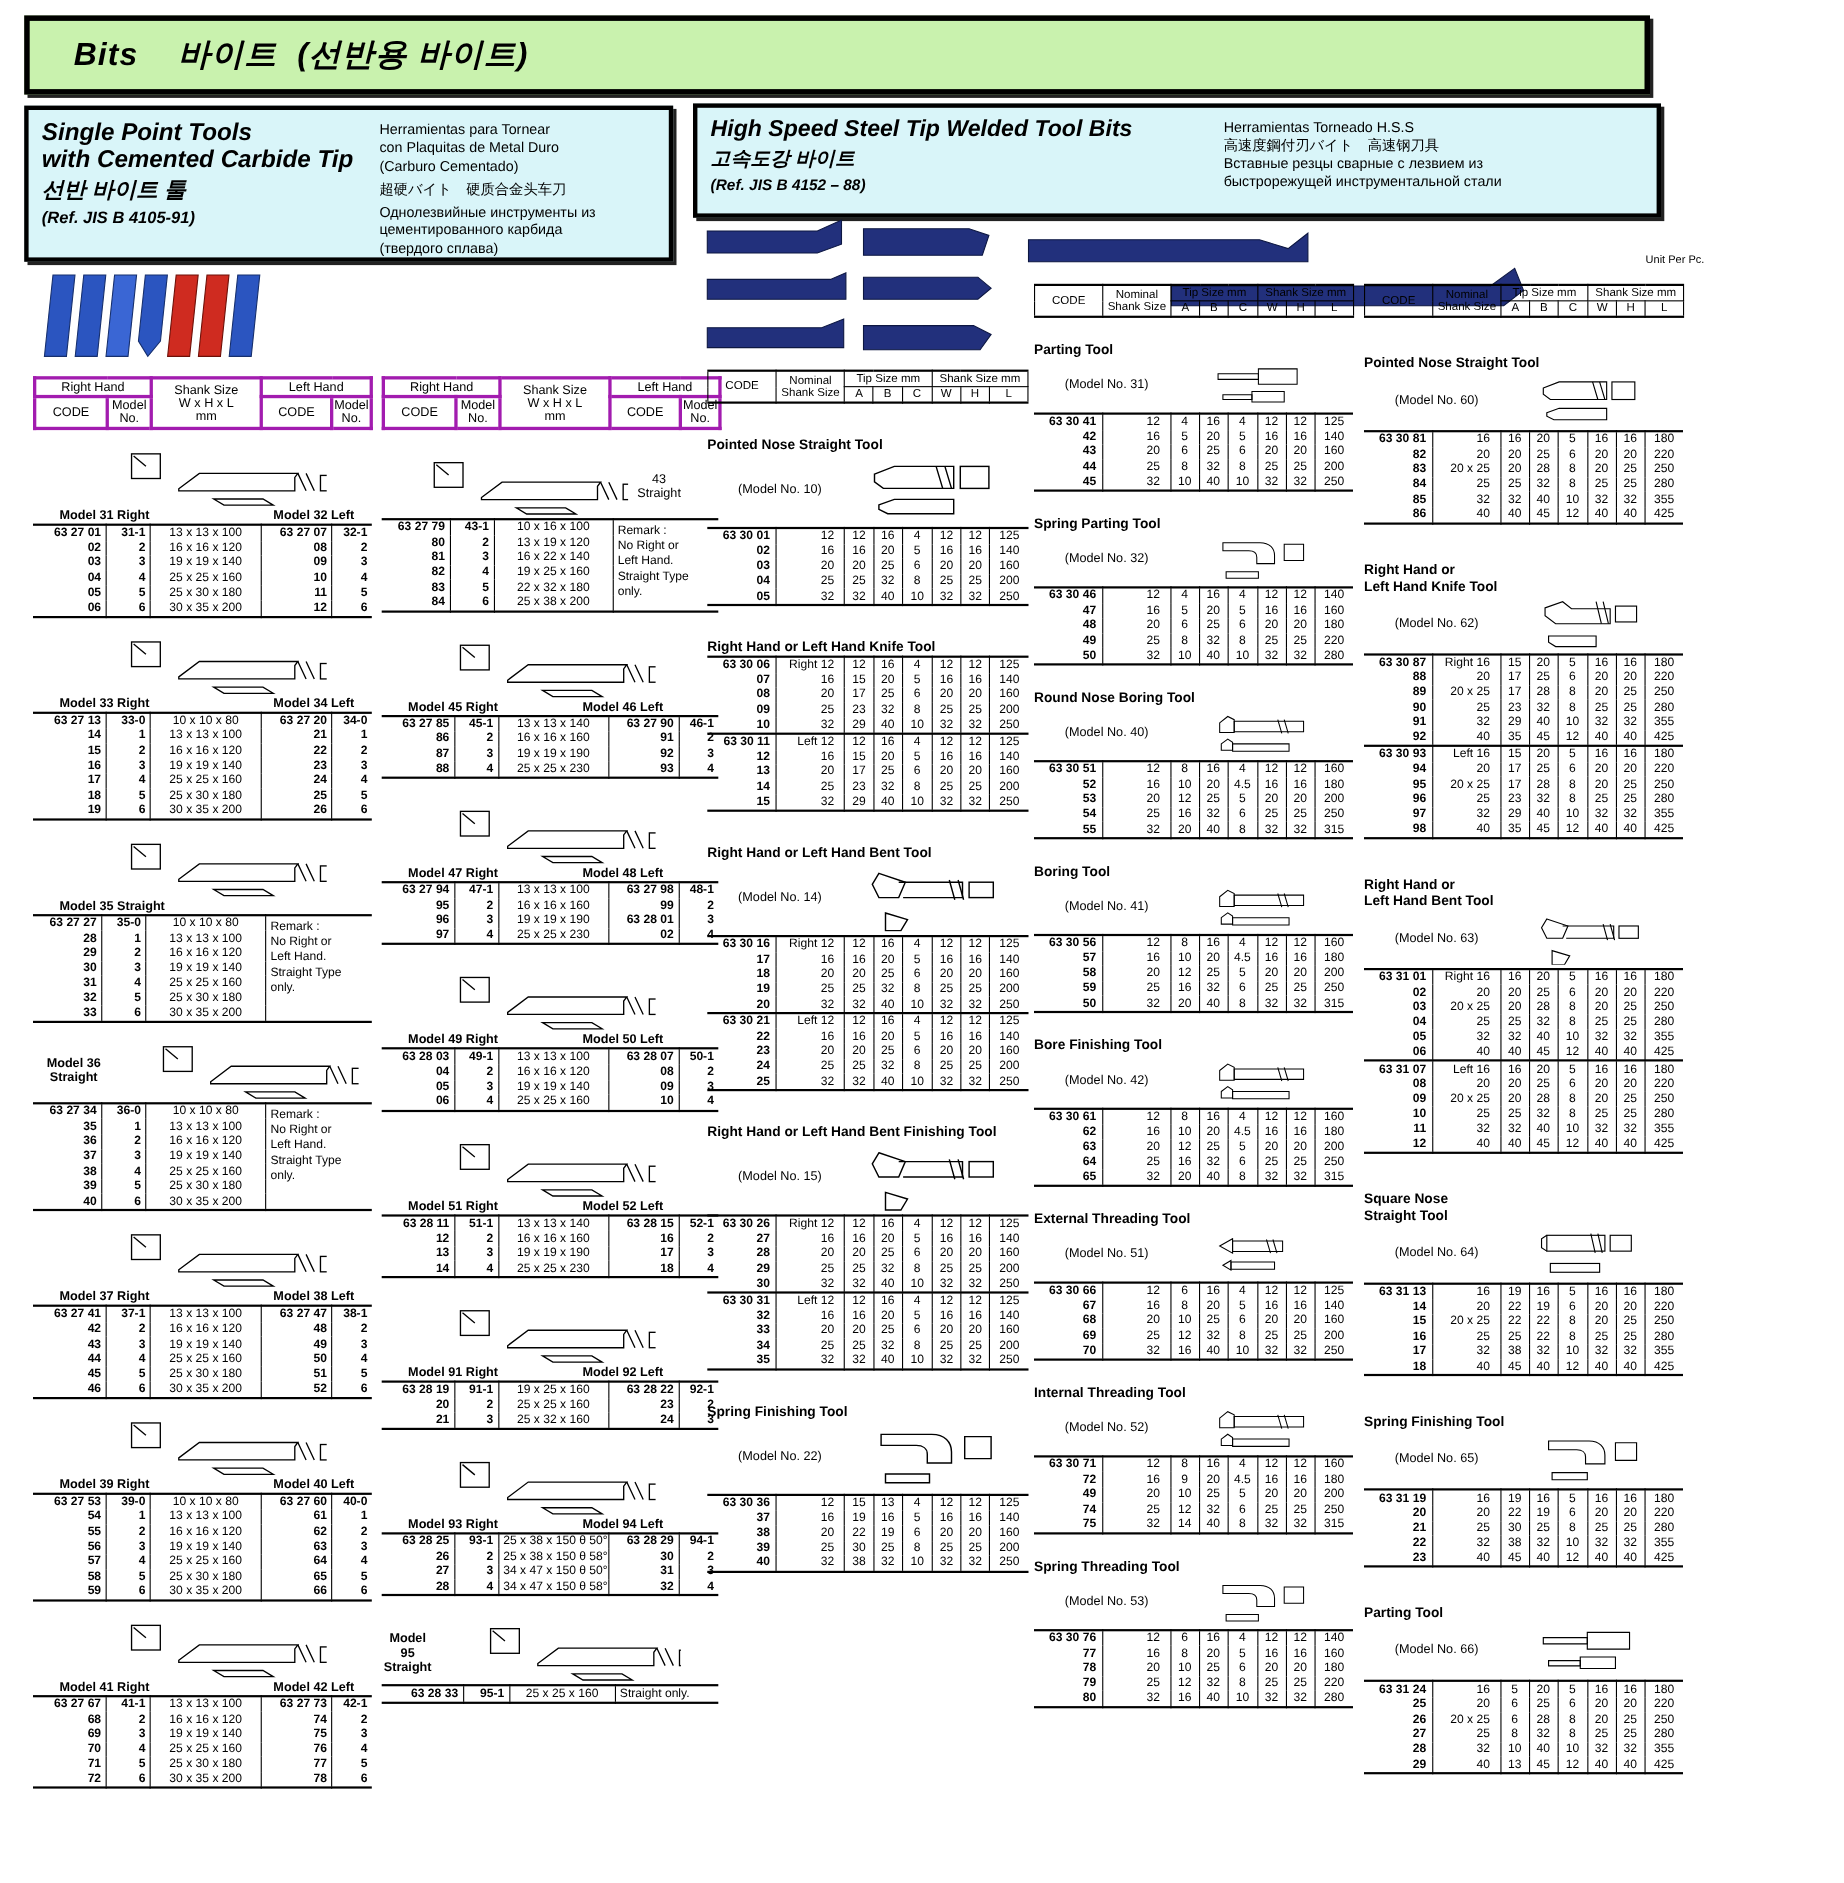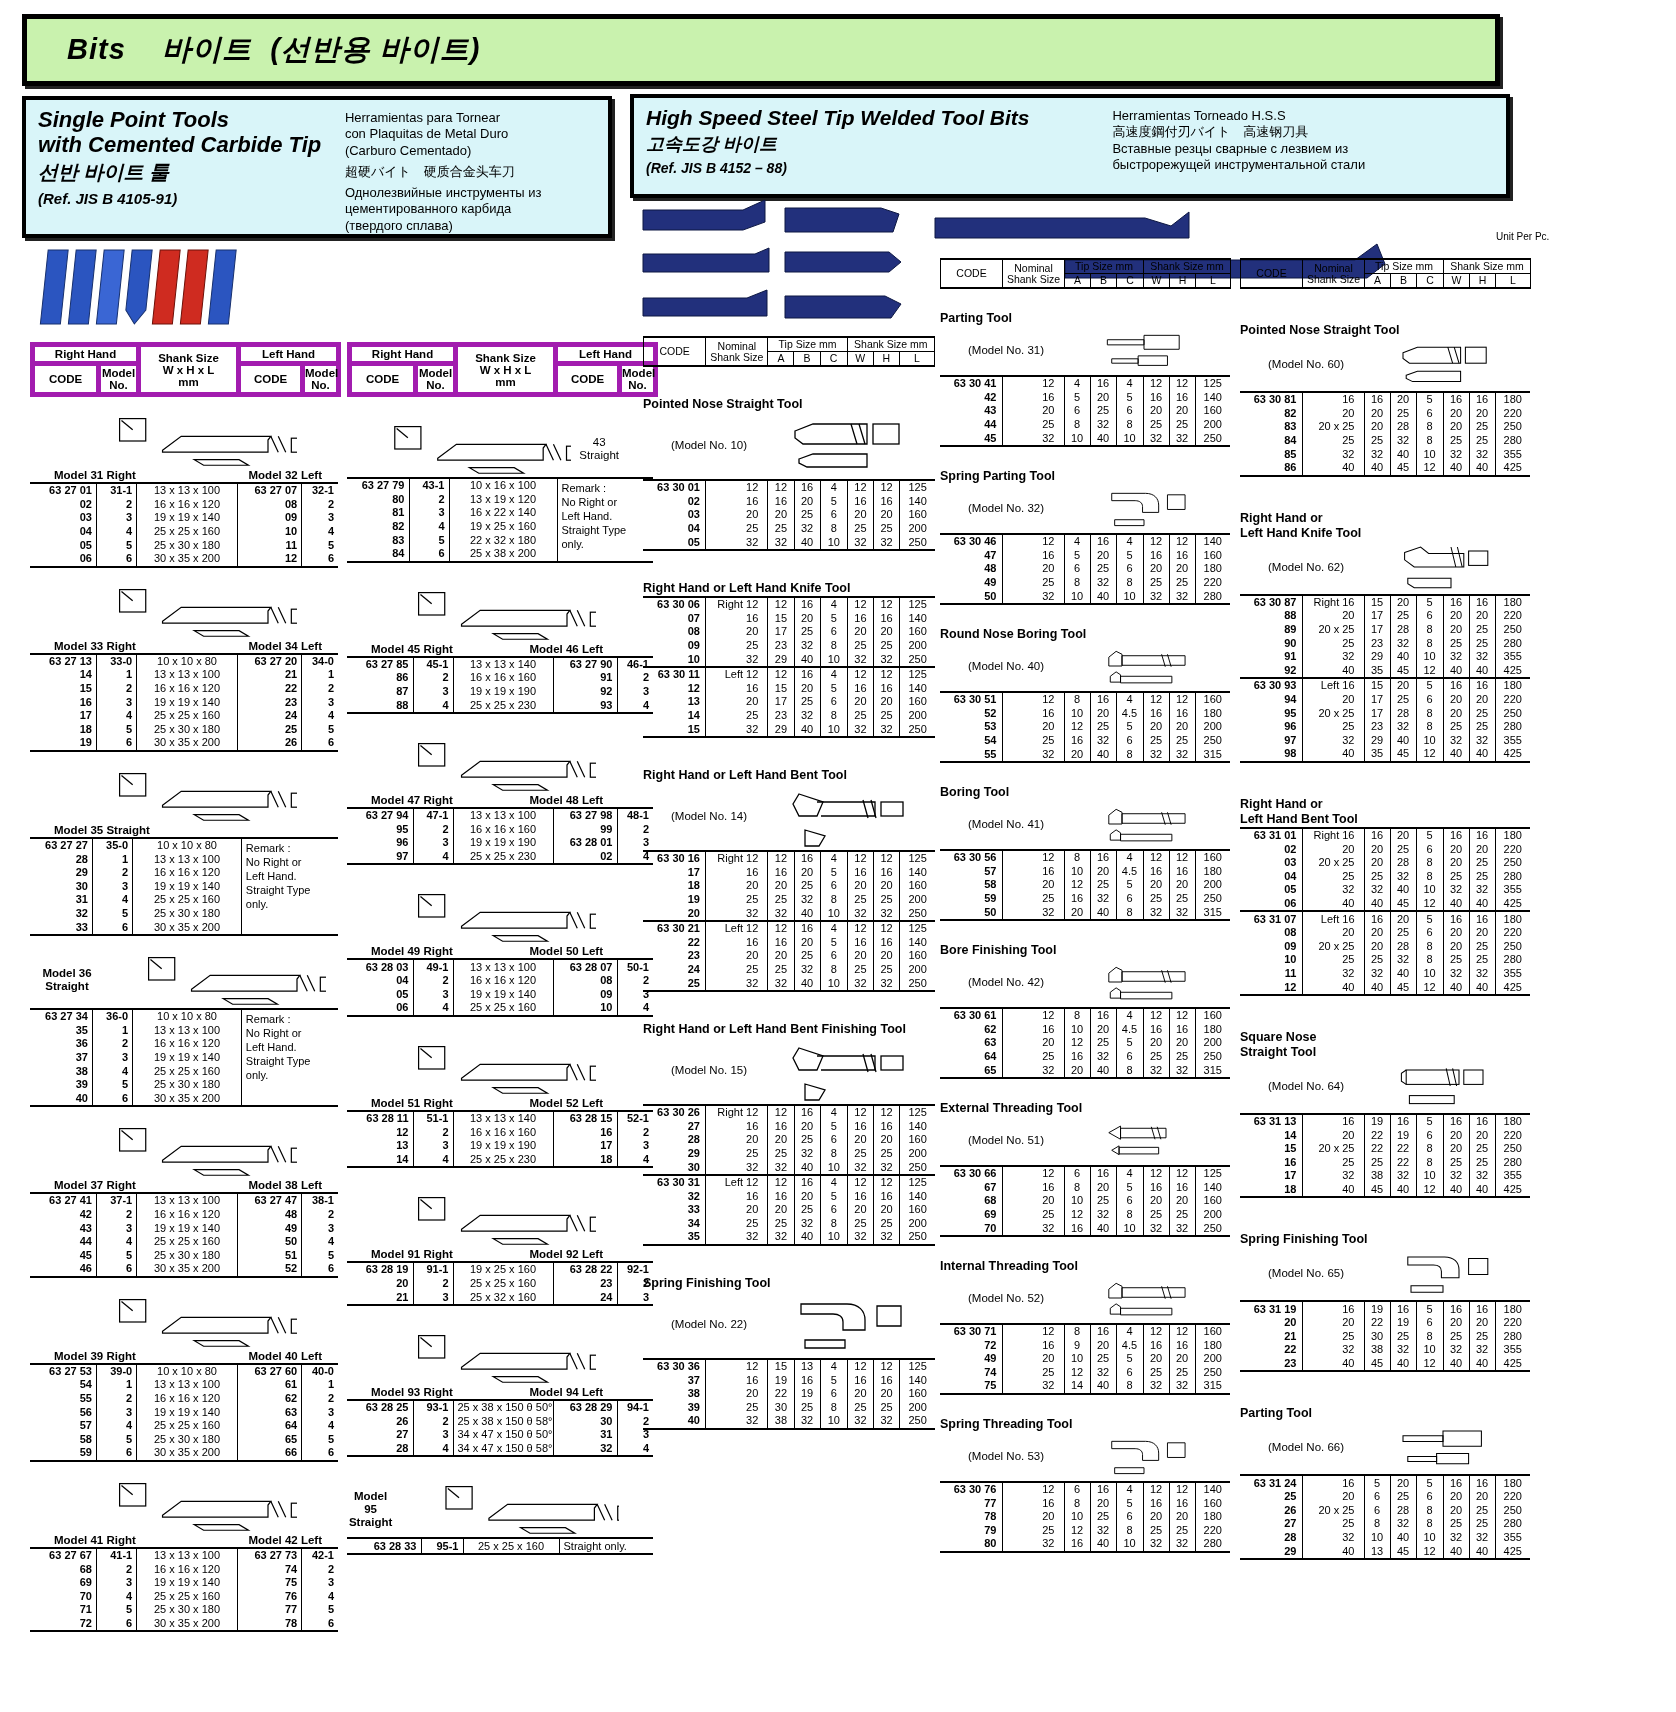--- a/index.html
+++ b/index.html
@@ -29,21 +29,21 @@
   
   .tcol{position:absolute;font-size:11px;}
   #col1{left:30px;top:342px;width:308px;}
   #col2{left:347px;top:342px;width:272px;}
   #col3{left:643px;top:336px;width:292px;}
   #col4{left:940px;top:258px;width:290px;}
   #col5{left:1240px;top:258px;width:290px;}
   table{border-collapse:collapse;width:100%;table-layout:fixed;}
   
   .chead{border-top:2px solid #000;border-bottom:2px solid #000;}
-  .chead td{border:5px solid #a21caf;text-align:center;font-weight:bold;font-size:11.5px;
+  .chead td{border:3px solid #a21caf;text-align:center;font-weight:normal;font-size:11.5px;
             padding:1px 0;white-space:pre-line;line-height:12px;}
   
   .cgroup{margin-top:16px;}
   #col2 .cgroup{margin-top:24px;}
   .cdrow{display:flex;align-items:center;justify-content:center;gap:8px;}
   .ctb{font-size:11.5px;font-weight:bold;white-space:pre-line;text-align:center;line-height:13px;}
   .cdl{font-size:11.5px;white-space:pre-line;text-align:center;line-height:13px;}
   .ctitles{display:flex;justify-content:space-between;padding:0 16px 1px 24px;font-size:11.5px;font-weight:bold;}
   .ctab{border-top:2px solid #000;border-bottom:2px solid #000;}
   .ctab td{border-left:1px solid #000;padding:0 4px;height:13.6px;font-size:11px;line-height:13px;
@@ -2620,20 +2620,32 @@
               <td class="num">40</td>
               <td class="num">40</td>
               <td class="num">425</td>
             </tr>
           </tbody>
         </table>
       </div>
       <div class="hgroup">
         <div class="htitle">Right Hand or
 Left Hand Bent Tool</div>
+        <div class="hmrow">
+          <div class="hmodel">(Model No. 63)</div>
+          <svg width="150" height="48" viewBox="0 0 150 60" preserveAspectRatio="xMidYMid meet">
+            <g fill="none" stroke="#000" stroke-width="1.3">
+              <path d="M14 8 l24 8 -6 14 h-18 l-6 -12 z"></path>
+              <path d="M32 16 h58 v14 h-54"></path>
+              <path d="M78 14 l5 18 M86 14 l5 18"></path>
+              <rect x="96" y="16" width="22" height="14"></rect>
+              <path d="M20 44 l20 6 -6 10 h-14 z"></path>
+            </g>
+          </svg>
+        </div>
         <table class="htab">
           <colgroup>
             <col style="width: 62px;">
             <col style="width: 62px;">
             <col style="width: 26px;">
             <col style="width: 26px;">
             <col style="width: 27px;">
             <col style="width: 26px;">
             <col style="width: 26px;">
             <col style="width: 35px;">

